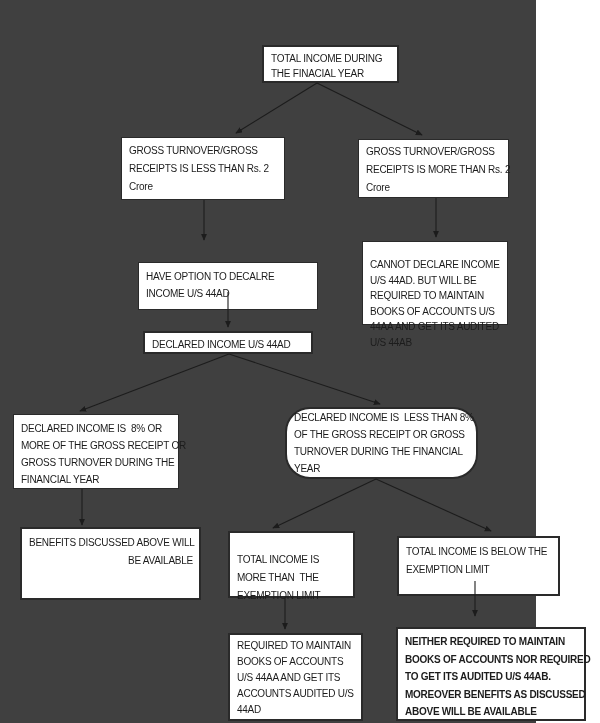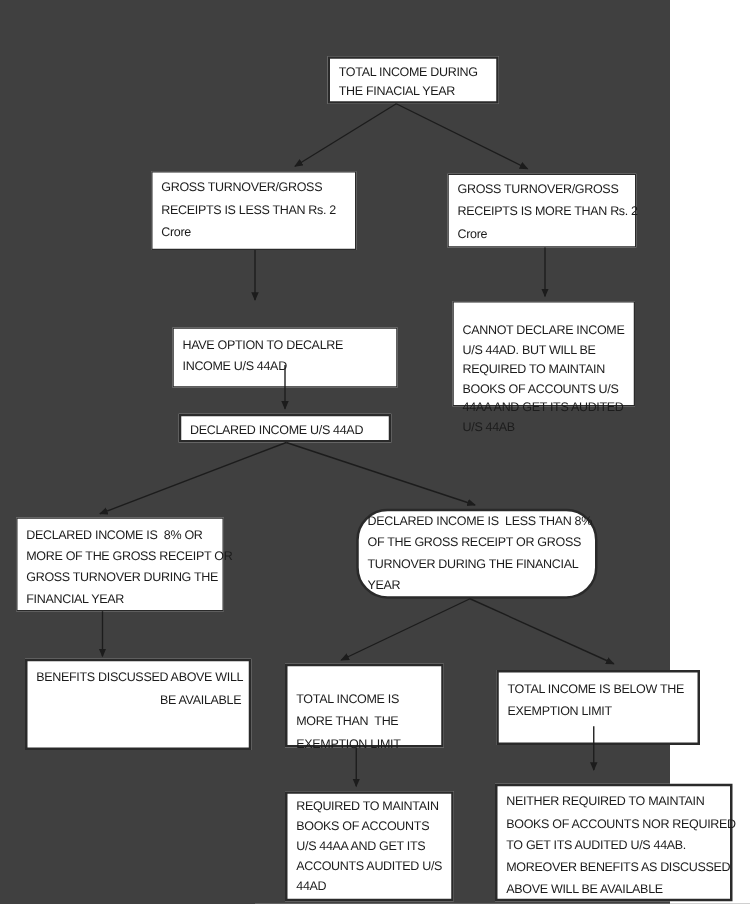--- a/index.html
+++ b/index.html
@@ -35,21 +35,21 @@
   .n2  { left: 358px; top: 139px; width: 151px; height: 59px; line-height: 18px; padding-top: 3px; }
   .n3  { left: 138px; top: 244px; width: 180px; height: 48px; line-height: 17px; padding-top: 5px; margin-top: 18px; }
   .n4  { left: 362px; top: 241px; width: 146px; height: 84px; line-height: 15.5px; padding-top: 15px; }
   .n5  { left: 143px; top: 331px; width: 170px; height: 23px; line-height: 15px; padding-top: 4px; }
   .n6  { left: 13px;  top: 414px; width: 166px; height: 75px; line-height: 17px; padding-top: 5px; }
   .n7  { left: 285px; top: 407px; width: 193px; height: 72px; line-height: 17px; padding-top: 0; border-radius: 25px; }
   .n8  { left: 20px;  top: 527px; width: 181px; height: 73px; line-height: 18px; padding-top: 5px; text-align: right; }
   .n9  { left: 228px; top: 531px; width: 127px; height: 67px; line-height: 18px; padding-top: 18px; }
   .n10 { left: 397px; top: 536px; width: 163px; height: 60px; line-height: 18px; padding-top: 5px; }
   .n11 { left: 228px; top: 633px; width: 135px; height: 88px; line-height: 16px; padding-top: 3px; }
-  .n12 { left: 396px; top: 627px; width: 190px; height: 94px; line-height: 17.5px; padding-top: 4px; }
+  .n12 { left: 396px; top: 627px; width: 190px; height: 94px; line-height: 17.5px; padding-top: 4px; font-weight: bold; }
 
   .arrows {
     position: absolute; left: 0; top: 0;
     width: 600px; height: 723px;
     pointer-events: none;
   }
   .arrows line { stroke: #1c1c1c; stroke-width: 1.1; }
 </style>
 </head>
 <body>

